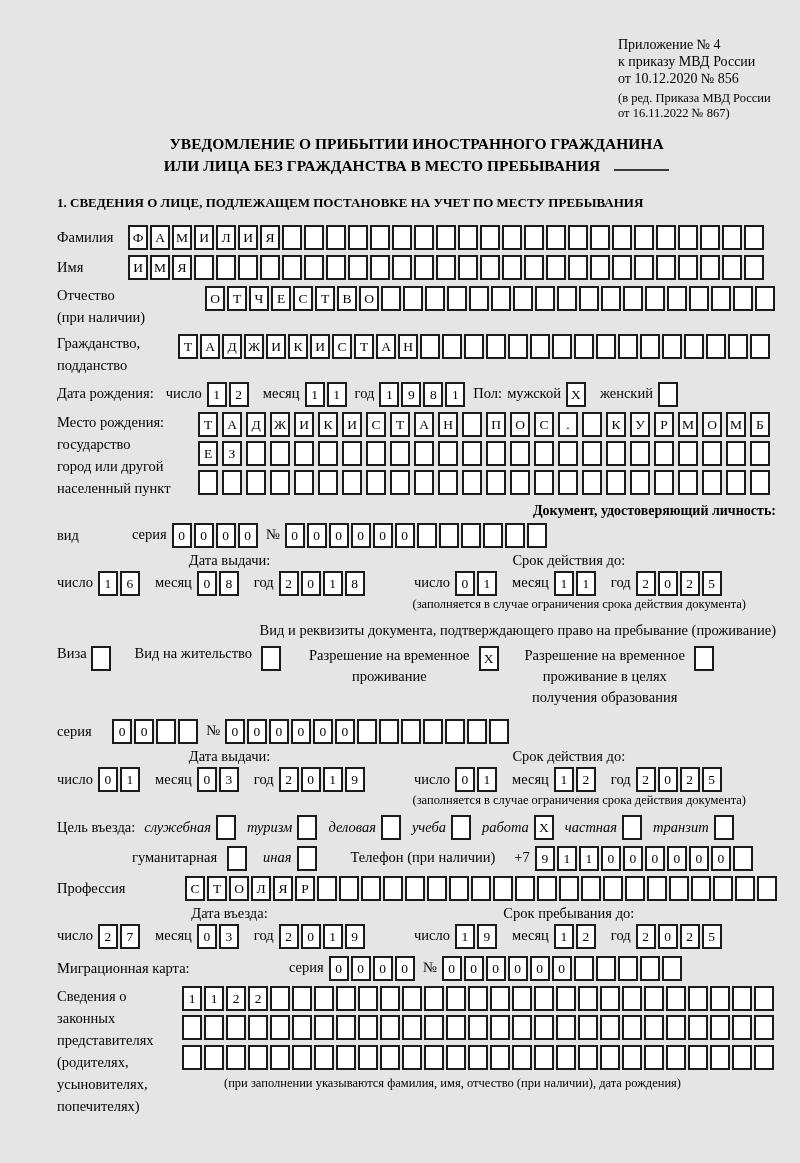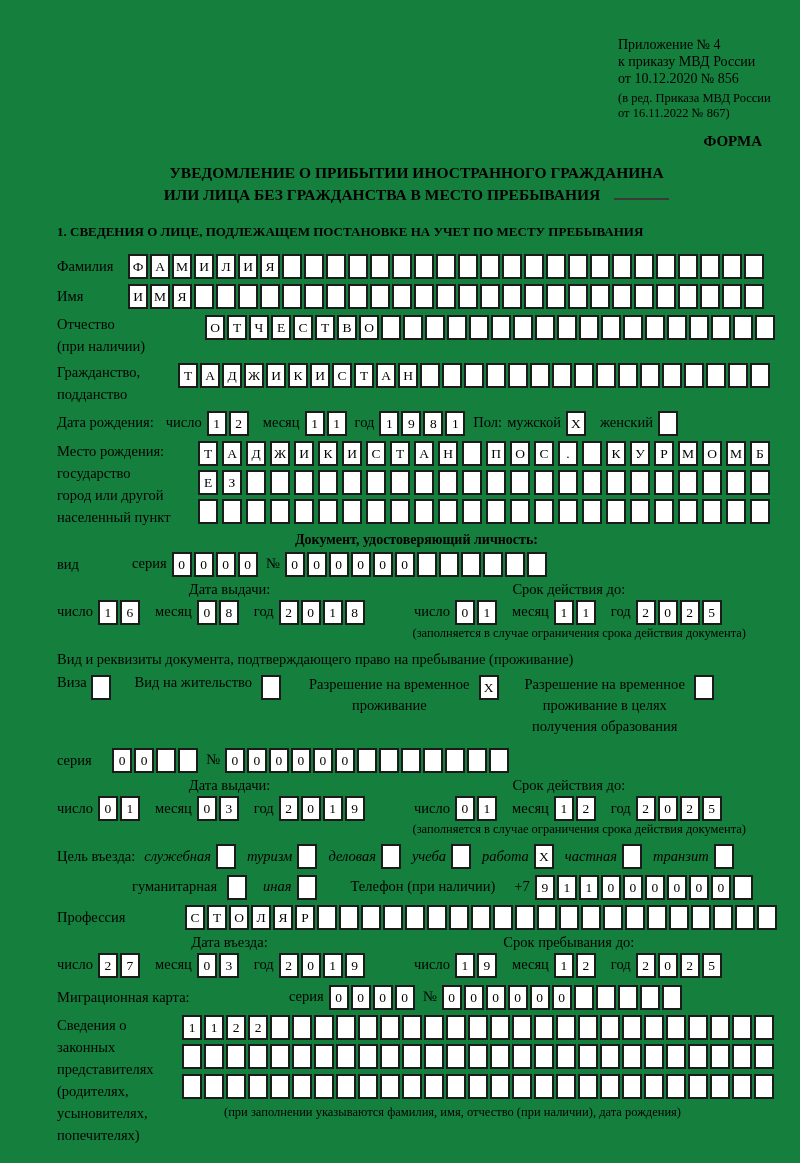--- a/index.html
+++ b/index.html
@@ -1,17 +1,17 @@
 <!DOCTYPE html>
 <html><head>
 <meta charset="utf-8">
 <style>
   html,body{margin:0;padding:0;background:#fff;}
   body{font-family:"Liberation Serif","DejaVu Serif",serif;color:#000;}
-  .page{width:800px;height:1163px;box-sizing:border-box;padding:36px 24px 0 57px;background:#15803d;overflow:hidden;}
+  .page{width:800px;height:1163px;box-sizing:border-box;padding:36px 24px 0 57px;background:#e5e5e5;overflow:hidden;}
 
   
   .hdr{margin-left:561px;font-size:14px;line-height:17px;}
   .hdr-sub{font-size:12.5px;line-height:15px;margin-top:4px;}
   .forma{font-weight:bold;text-align:right;padding-right:14px;margin-top:12px;font-size:15px;}
   .title{font-weight:bold;text-align:center;font-size:15.5px;line-height:22px;margin-top:12px;}
   .title-underline{display:inline-block;width:55px;border-bottom:2px solid #3a3a3a;margin-left:14px;}
   .sec-head{font-weight:bold;font-size:13px;margin-top:18px;margin-bottom:13px;}
 
   
@@ -23,33 +23,33 @@
 
   
   .cells{white-space:nowrap;flex:0 0 auto;line-height:25px;}
   .cell{display:inline-block;width:16px;height:21px;border:2px solid #1b1b1b;margin-right:2px;
         text-align:center;line-height:21px;font-size:13.5px;vertical-align:middle;background:#fff;}
   .gap4 .cell{margin-right:4px;}
   .stack .cells{display:block;margin-bottom:3px;}
 
   .dlbl{flex:0 0 auto;margin:0 5px 0 12px;}
   .tight{margin-left:6px;}
-  .center-bold{font-weight:bold;text-align:center;font-size:14px;margin:2px 0 3px 0;}
+  .center-bold{font-weight:bold;text-align:right;font-size:14px;margin:2px 0 3px 0;}
 
   
   .datepair{display:flex;font-size:14.5px;margin-bottom:1px;}
   .dg-left{width:345px;}
   .dg-right{margin-left:12px;}
   .dg-head{text-align:center;margin-bottom:1px;}
   .dg-line{display:flex;align-items:center;}
   .dg-line .dl0{margin-right:5px;}
   .dg-line .dlx{margin-left:13px;margin-right:5px;}
   .note{font-size:12.5px;text-align:right;padding-right:30px;margin:1px 0 6px 0;}
 
-  .intro{font-size:14.5px;line-height:24px;}
+  .intro{font-size:14.5px;line-height:24px;text-align:right;}
 
   
   .optrow{display:flex;align-items:flex-start;margin:3px 0 10px 0;font-size:14.5px;}
   .opt{display:flex;align-items:flex-start;}
   .opt .cells{margin-left:9px;}
   .optlines{text-align:center;line-height:21px;}
   .og1{margin-left:22px;} .og2{margin-left:26px;} .og3{margin-left:24px;}
 
   .plbl{flex:0 0 auto;margin:0 5px 0 9px;font-style:italic;}
   .indent{margin-left:75px;}
@@ -64,21 +64,20 @@
   <div class="hdr">
     <div>Приложение № 4</div>
     <div>к приказу МВД России</div>
     <div>от 10.12.2020 № 856</div>
     <div class="hdr-sub">
       <div>(в ред. Приказа МВД России</div>
       <div>от 16.11.2022 № 867)</div>
     </div>
   </div>
 
-  <div class="forma">ФОРМА</div>
 
   <div class="title">
     <div>УВЕДОМЛЕНИЕ О ПРИБЫТИИ ИНОСТРАННОГО ГРАЖДАНИНА</div>
     <div>
       <span>ИЛИ ЛИЦА БЕЗ ГРАЖДАНСТВА В МЕСТО ПРЕБЫВАНИЯ</span><span class="title-underline"></span>
     </div>
   </div>
 
   <div class="sec-head">1. СВЕДЕНИЯ О ЛИЦЕ, ПОДЛЕЖАЩЕМ ПОСТАНОВКЕ НА УЧЕТ ПО МЕСТУ ПРЕБЫВАНИЯ</div>
 

